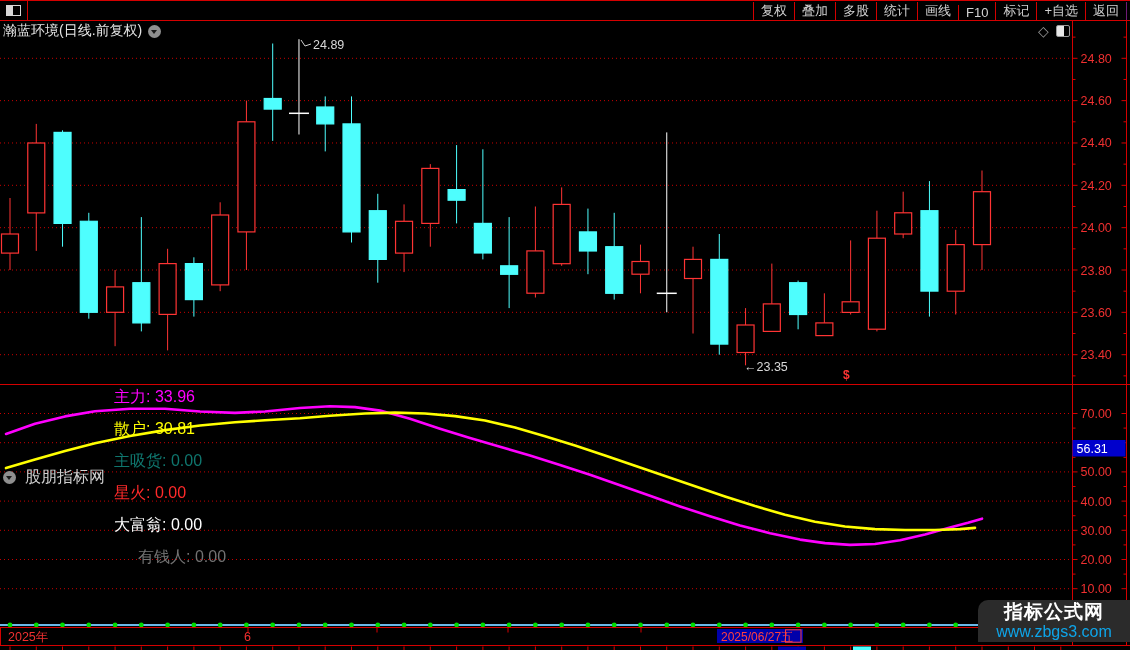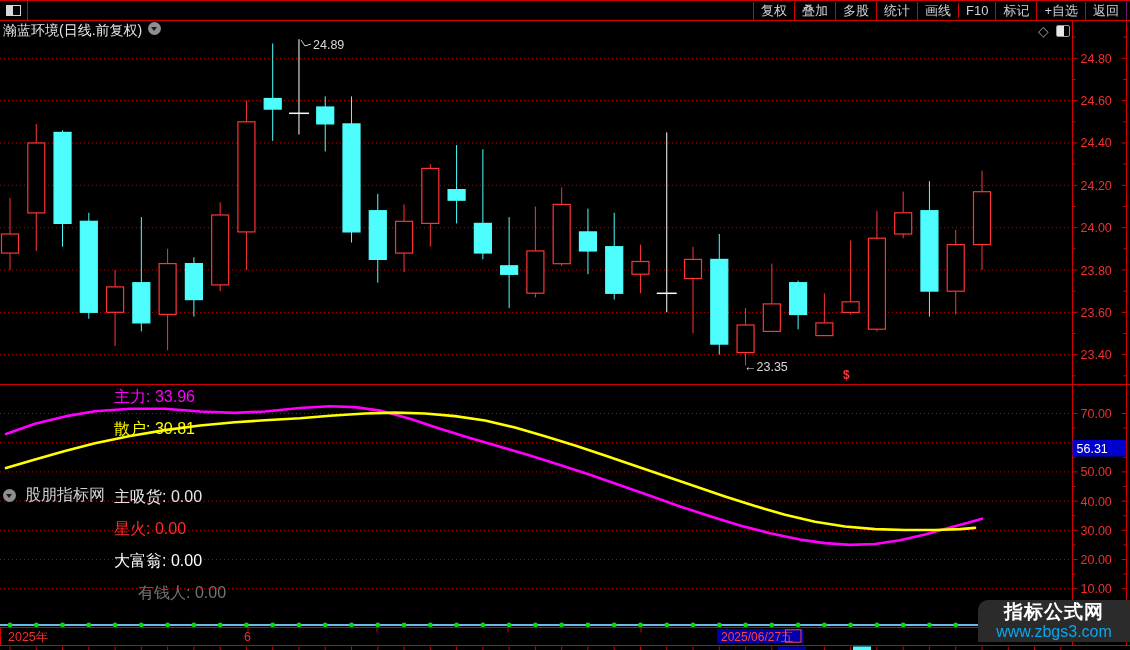--- a/index.html
+++ b/index.html
@@ -6,24 +6,24 @@
   body{font-family:"Liberation Sans",sans-serif;}
   #app{position:relative;width:1130px;height:650px;background:#000;overflow:hidden;}
   #chart-svg{position:absolute;left:0;top:0;z-index:1;}
   #toolbar{position:absolute;left:0;top:0;width:1130px;height:21px;box-sizing:border-box;background:#000;
            border-top:1px solid #d40000;border-bottom:1px solid #d40000;display:flex;align-items:stretch;z-index:3;}
   .tb-iconbox{width:27px;border-right:1px solid #d40000;display:flex;align-items:center;justify-content:center;}
   .split-sq{width:15px;height:11px;border:1px solid #d8d8d8;background:linear-gradient(to right,#d8d8d8 0 50%,#000 50%);box-sizing:border-box;}
   #tb-left{display:flex;align-items:center;gap:15px;margin-left:10px;color:#d2d2d2;font-size:13px;white-space:nowrap;}
   .tb-item{cursor:default;}
   .tb-item.active{color:#00dddd;}
-  #tb-right{margin-left:auto;display:flex;align-items:center;font-size:13px;color:#d2d2d2;margin-right:3px;}
+  #tb-right{margin-left:auto;display:flex;align-items:flex-end;font-size:13px;color:#d2d2d2;margin-right:3px;}
   .tb-btn{display:flex;align-items:center;padding:0 7px;border-left:1px solid #d40000;}
   .tb-btn:last-child{border-right:1px solid #701a75;}
-  #title-row{position:absolute;left:3px;top:22px;display:flex;align-items:flex-start;gap:6px;color:#e4e4e4;font-size:14px;z-index:3;white-space:nowrap;}
+  #title-row{position:absolute;left:3px;top:22px;display:flex;align-items:center;gap:6px;color:#e4e4e4;font-size:14px;z-index:3;white-space:nowrap;}
   .circ{width:13px;height:13px;border-radius:50%;background:#8f8f8f;position:relative;display:inline-block;}
   .circ:after{content:"";position:absolute;left:3px;top:5px;border-left:3.5px solid transparent;border-right:3.5px solid transparent;border-top:4px solid #1a1a1a;}
   #title-icons{position:absolute;left:1038px;top:23px;display:flex;align-items:center;gap:7px;z-index:3;color:#9a9a9a;font-size:14px;}
   .split-sq2{width:14px;height:12px;border:1px solid #9a9a9a;border-radius:2px;background:linear-gradient(to right,#e8e8e8 0 55%,#000 55%);box-sizing:border-box;display:inline-block;}
   #ind-header{position:absolute;left:3px;top:387px;display:flex;align-items:center;gap:9px;font-size:16px;z-index:3;white-space:nowrap;}
   #ind-source{color:#cfcfcf;}
   #ind-series{display:flex;gap:11px;flex-direction:column;}
   #watermark{position:absolute;left:978px;top:600px;width:152px;height:42px;background:#2b2b2b;border-top-left-radius:10px;
              display:flex;flex-direction:column;align-items:center;justify-content:center;z-index:4;}
   #wm1{font-size:19px;font-weight:bold;color:#fff;letter-spacing:1px;line-height:1.15;}
@@ -352,21 +352,21 @@
     <span>◇</span>
     <span class="split-sq2"></span>
   </div>
 
   <div id="ind-header">
     <span class="circ"></span>
     <span id="ind-source">股朋指标网</span>
     <span id="ind-series">
         <span style="color: rgb(255, 0, 255);">主力: 33.96</span>
         <span style="color: rgb(255, 255, 0);">散户: 30.81</span>
-        <span style="color: #e5e5e5; margin-top: 36px;">主吸货: 0.00</span>
+        <span style="color: #0f766e;">主吸货: 0.00</span>
         <span style="color: rgb(255, 42, 42);">星火: 0.00</span>
         <span style="color: rgb(255, 255, 255);">大富翁: 0.00</span>
         <span style="color: #737373; margin-left: 24px;">有钱人: 0.00</span>
       </span>
   </div>
 
   <div id="watermark">
     <div id="wm1">指标公式网</div>
     <div id="wm2">www.zbgs3.com</div>
   </div>

